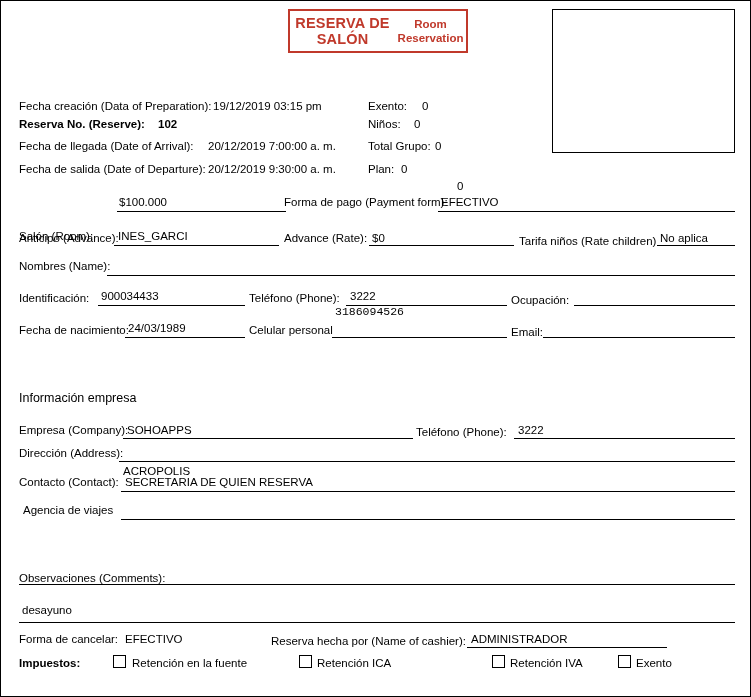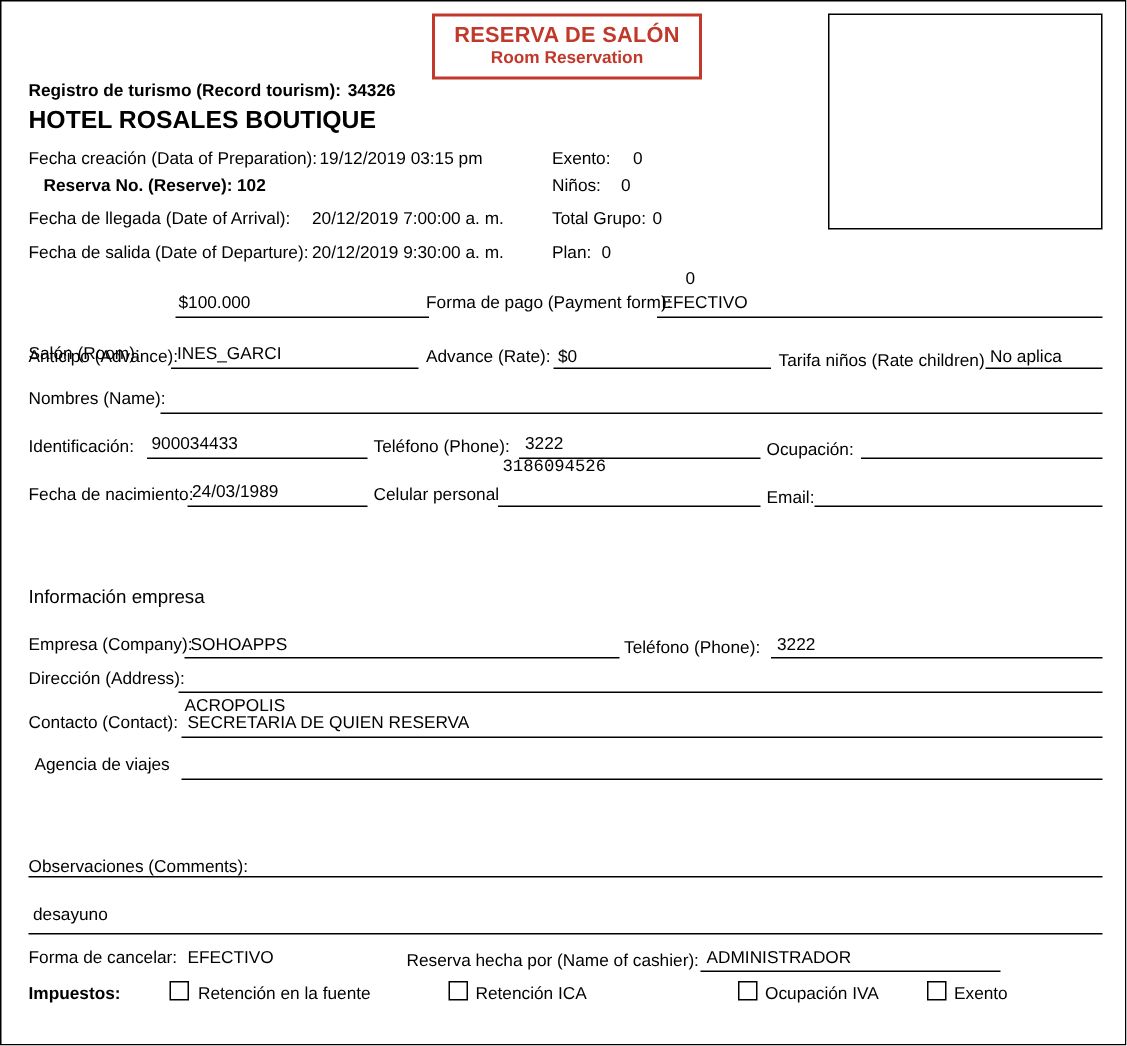--- a/index.html
+++ b/index.html
@@ -25,21 +25,21 @@
   
   .title-box {
     left: 287px;
     top: 8px;
     width: 180px;
     height: 44px;
     border: 2px solid #c0392b;
     box-sizing: border-box;
     text-align: center;
     display: flex;
-    flex-direction: column;
+    flex-direction: row;
     justify-content: center;
     align-items: center;
     background: #ffffff;
     z-index: 5;
   }
   .title-main {
     font-size: 14.5px;
     font-weight: bold;
     color: #c0392b;
     line-height: 16px;
@@ -91,34 +91,29 @@
 
 <div id="page">
 
   <div class="abs title-box">
     <div class="title-main">RESERVA DE SALÓN</div>
     <div class="title-sub">Room Reservation</div>
   </div>
 
   <div class="abs logo-box"></div>
 
-  <div class="abs" style="left:18px; top:50px;">
-    <span class="lbl-b">Registro de turismo (Record tourism):</span>
-    <span class="val-b">34326</span>
-  </div>
-
-  <div class="abs hotel-name" style="left:18px; top:70px;">HOTEL ROSALES BOUTIQUE</div>
+
 
   <div class="abs lbl" style="left:18px; top:98px;">Fecha creación (Data of Preparation):</div>
   <div class="abs val" style="left:212px; top:98px;">19/12/2019 03:15 pm</div>
 
   <div class="abs lbl" style="left:367px; top:98px;">Exento:</div>
   <div class="abs val" style="left:421px; top:98px;">0</div>
 
-  <div class="abs lbl-b" style="left:28px; top:116px;">Reserva No. (Reserve):</div>
+  <div class="abs lbl-b" style="left:18px; top:116px;">Reserva No. (Reserve):</div>
   <div class="abs val-b" style="left:157px; top:116px;">102</div>
 
   <div class="abs lbl" style="left:367px; top:116px;">Niños:</div>
   <div class="abs val" style="left:413px; top:116px;">0</div>
 
   <div class="abs lbl" style="left:18px; top:138px;">Fecha de llegada (Date of Arrival):</div>
   <div class="abs val" style="left:207px; top:138px;">20/12/2019 7:00:00 a. m.</div>
 
   <div class="abs lbl" style="left:367px; top:138px;">Total Grupo:</div>
   <div class="abs val" style="left:434px; top:138px;">0</div>
@@ -220,20 +215,20 @@
   <div class="abs lbl" style="left:131px; top:655px;">Retención en la fuente</div>
 
   <div class="abs" style="left:298px; top:653px;">
     <span class="cbox"></span>
   </div>
   <div class="abs lbl" style="left:316px; top:655px;">Retención ICA</div>
 
   <div class="abs" style="left:491px; top:653px;">
     <span class="cbox"></span>
   </div>
-  <div class="abs lbl" style="left:509px; top:655px;">Ocupación IVA</div>
+  <div class="abs lbl" style="left:509px; top:655px;">Retención IVA</div>
 
   <div class="abs" style="left:617px; top:653px;">
     <span class="cbox"></span>
   </div>
   <div class="abs lbl" style="left:635px; top:655px;">Exento</div>
 
 </div>
 
 </body></html>

